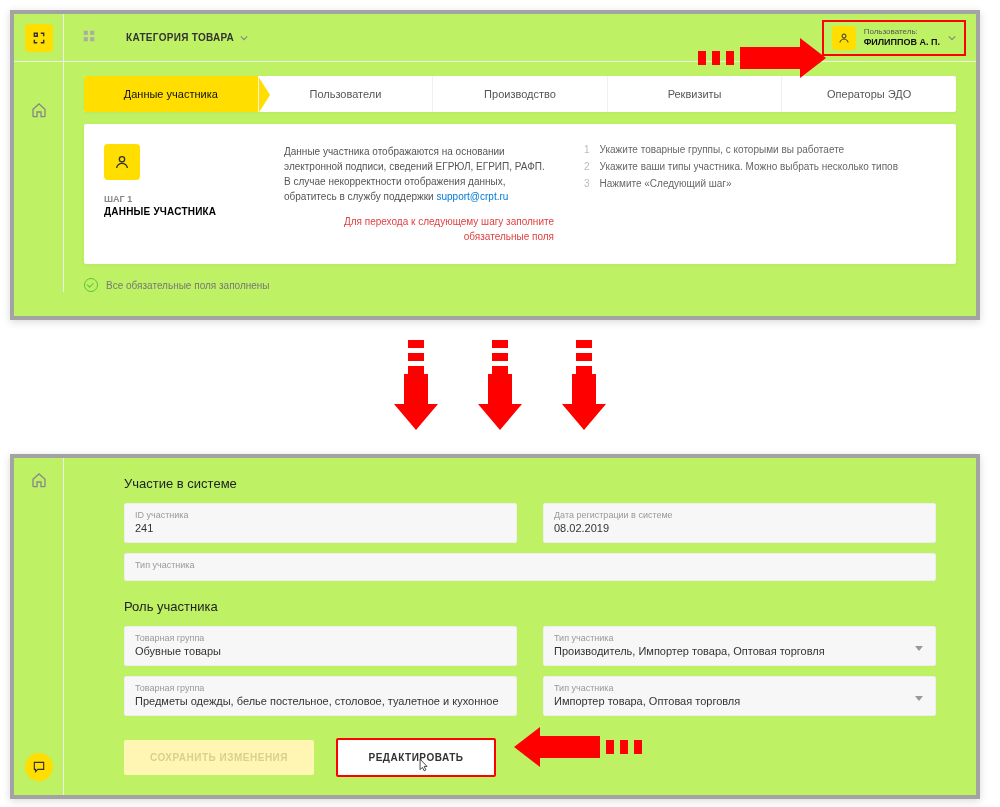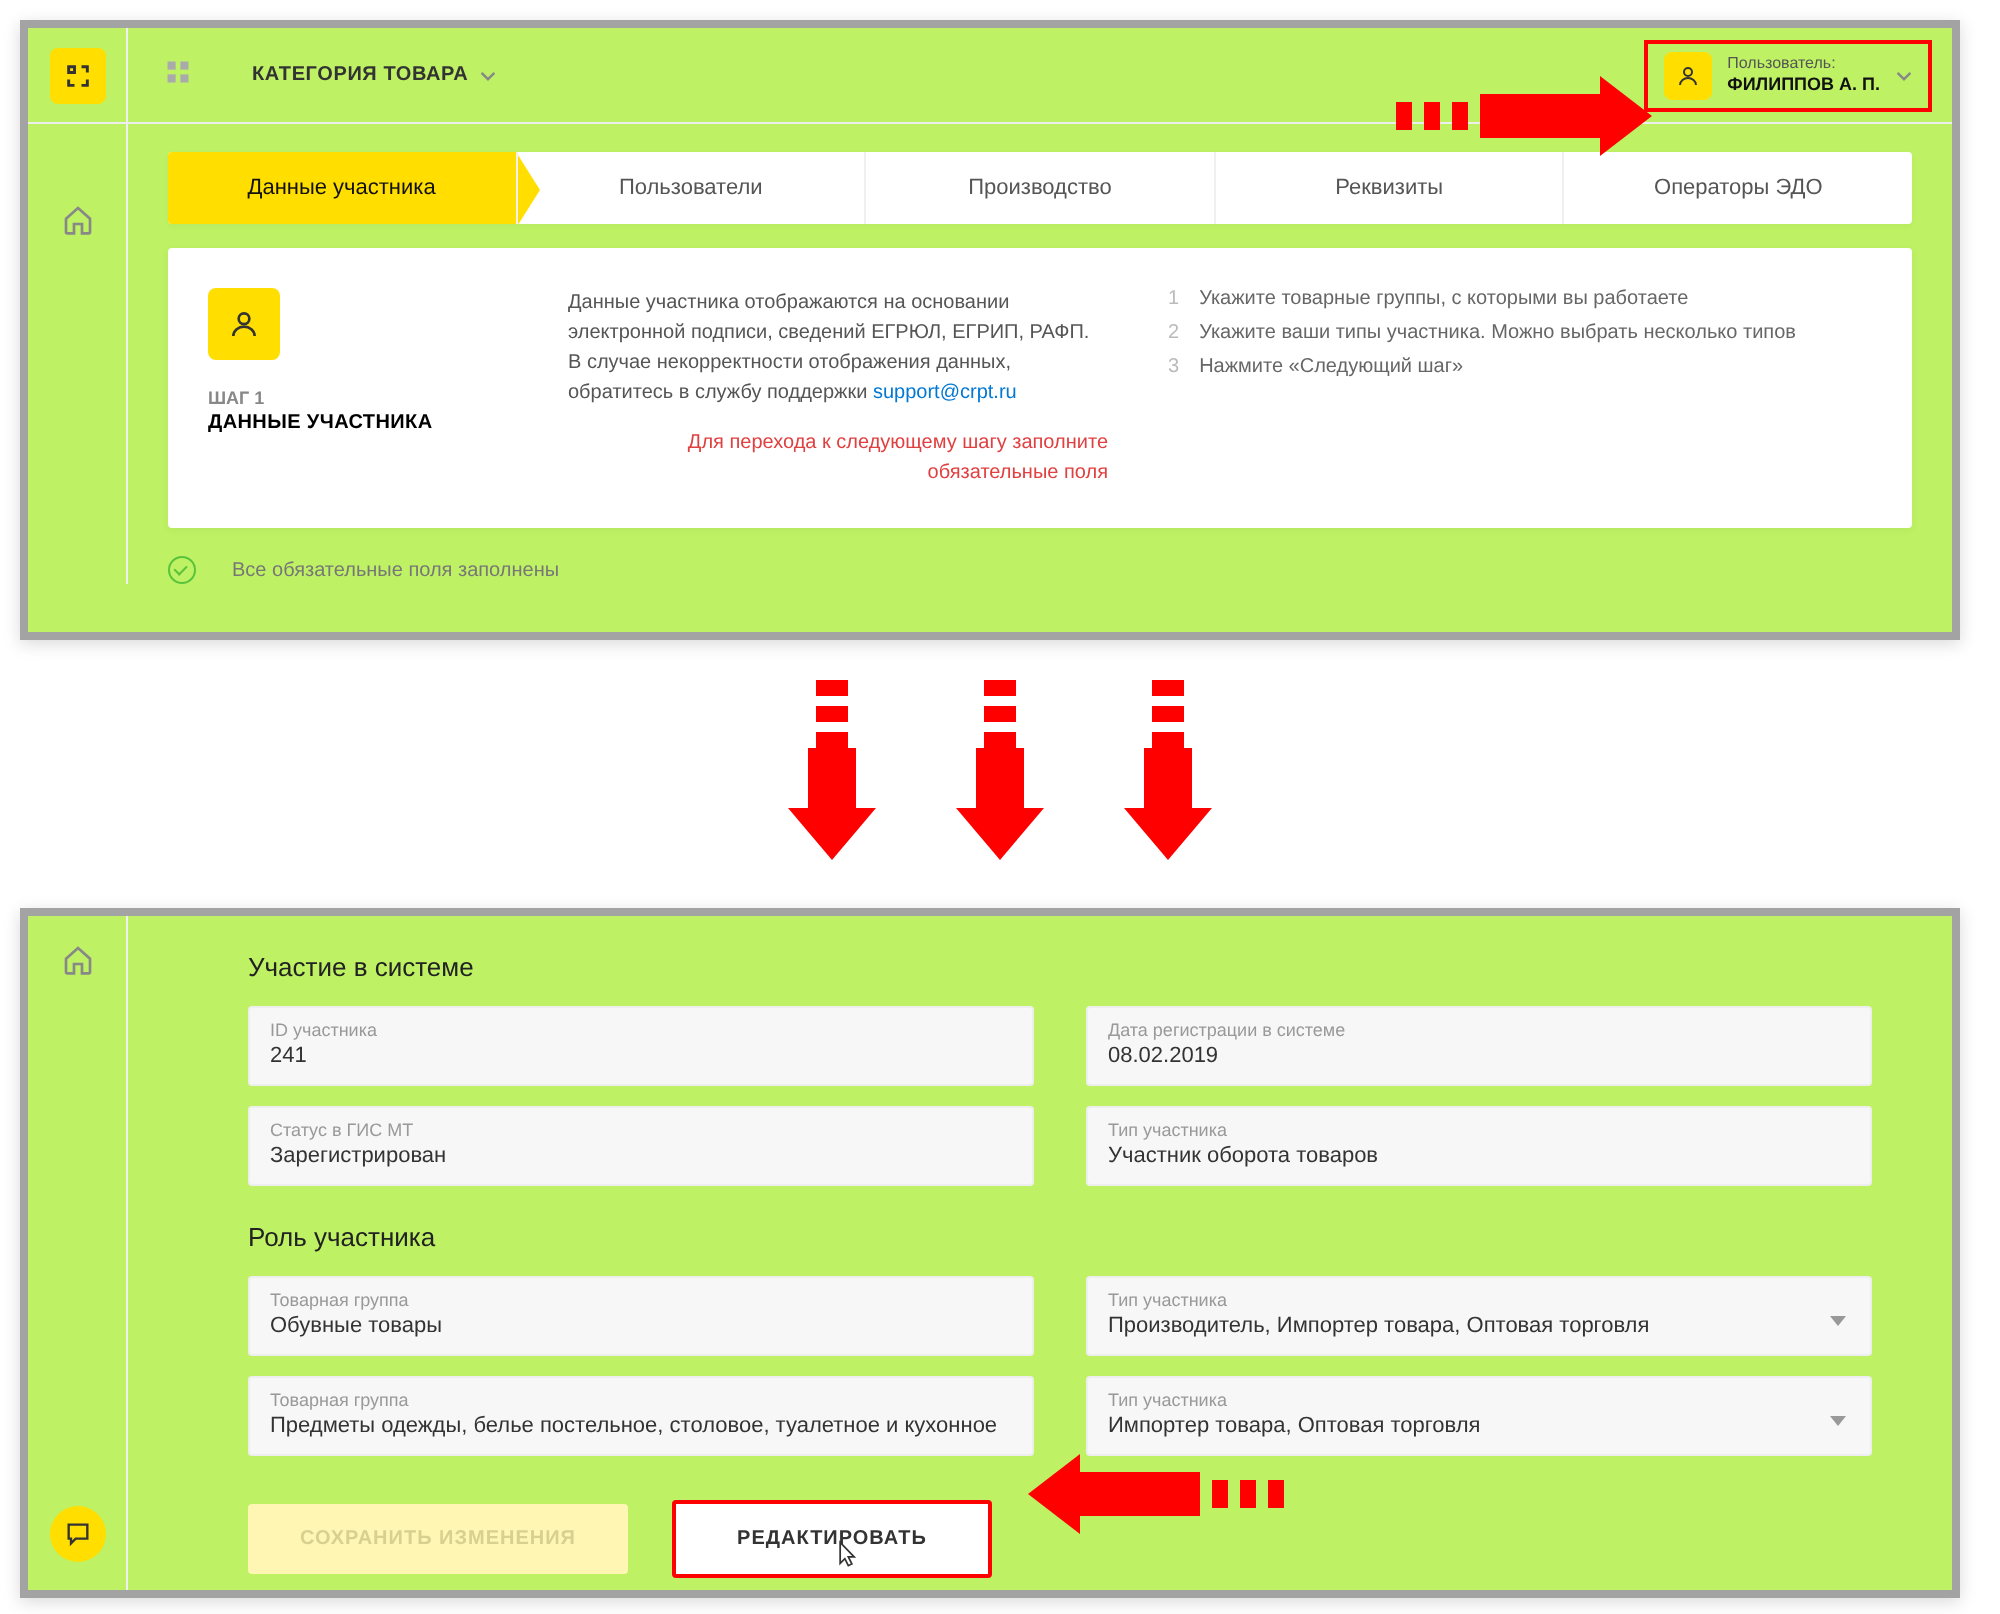--- a/index.html
+++ b/index.html
@@ -37,21 +37,21 @@
   .step-title { font-size:10px; font-weight:700; letter-spacing:0.2px; margin-top:2px;}
   .desc-col { width:270px; font-size:10px; color:#555; line-height:1.5;}
   .desc-col .warn { color:#e04040; margin-top:10px;text-align:right; }
   .link-mail { color:#0078d4; }
   .actions-col { flex:1; font-size:10px; color:#555; }
   .actions-col .attl { font-size:10px; font-weight:700; color:#333; margin-bottom:8px; letter-spacing:0.3px;}
   .actions-col ol { list-style:none; }
   .actions-col li { display:flex; gap:10px; margin-bottom:6px; font-size:10px; color:#666;}
   .actions-col li span.num { color:#bbb; }
   
-  .status-line { display:flex; align-items:center; gap:18px; margin-top:14px; font-size:10px; color:#777; }
+  .status-line { display:flex; align-items:center; gap:8px; margin-top:14px; font-size:10px; color:#777; }
   .check-ico { width:14px; height:14px; border:1.5px solid #5ac33b; border-radius:50%; display:flex; align-items:center; justify-content:center;}
   .check-ico::after { content:""; width:5px; height:3px; border-left:1.5px solid #5ac33b; border-bottom:1.5px solid #5ac33b; transform: rotate(-45deg) translate(0,-1px);}
   
   .two-heads { display:flex; margin-top:14px; gap:30px; }
   .two-heads > div { flex:1; font-size:13px; color:#222; font-weight:400;}
   
   
   .red-arrow-right { position:absolute; display:flex; align-items:center; }
   .dashes { display:flex; gap:6px; }
   .dashes span { width:8px; height:14px; background:#f00; }
@@ -248,26 +248,21 @@
           <div class="lab">ID участника</div>
           <div class="val">241</div>
         </div>
         <div class="field">
           <div class="lab">Дата регистрации в системе</div>
           <div class="val">08.02.2019</div>
         </div>
       </div>
       <div class="field-row">
         <div class="field">
-          <div class="lab">Статус в ГИС МТ</div>
-          <div class="val">Зарегистрирован</div>
-        </div>
-        <div class="field">
           <div class="lab">Тип участника</div>
-          <div class="val">Участник оборота товаров</div>
         </div>
       </div>
 
       <div class="sec-title" style="margin-top:18px;">Роль участника</div>
       <div class="field-row">
         <div class="field">
           <div class="lab">Товарная группа</div>
           <div class="val">Обувные товары</div>
         </div>
         <div class="field select">

